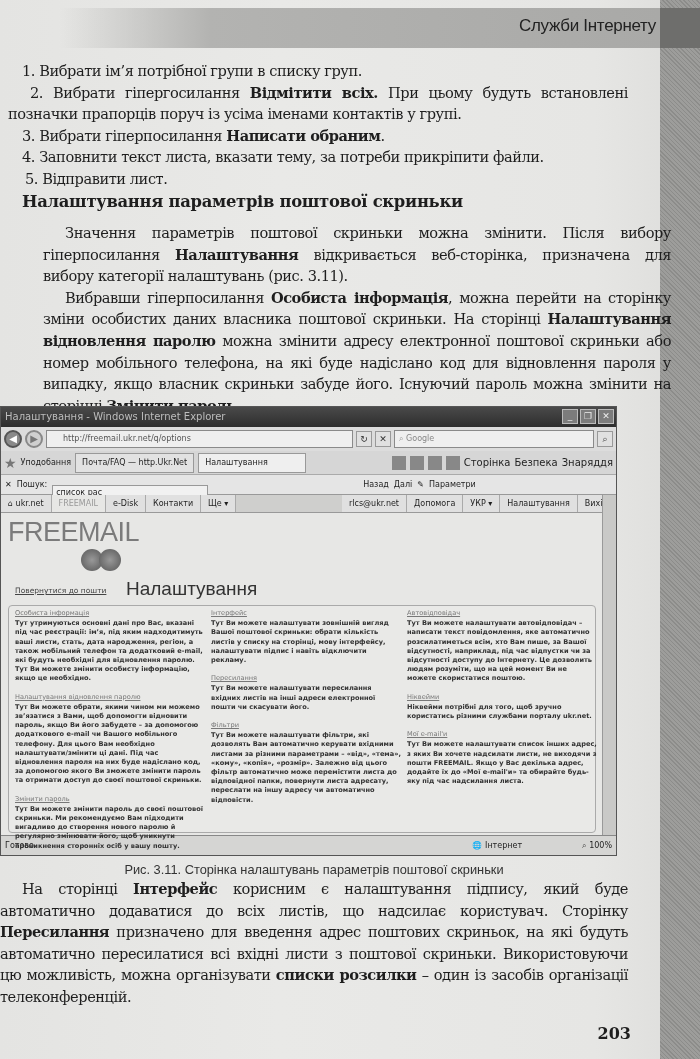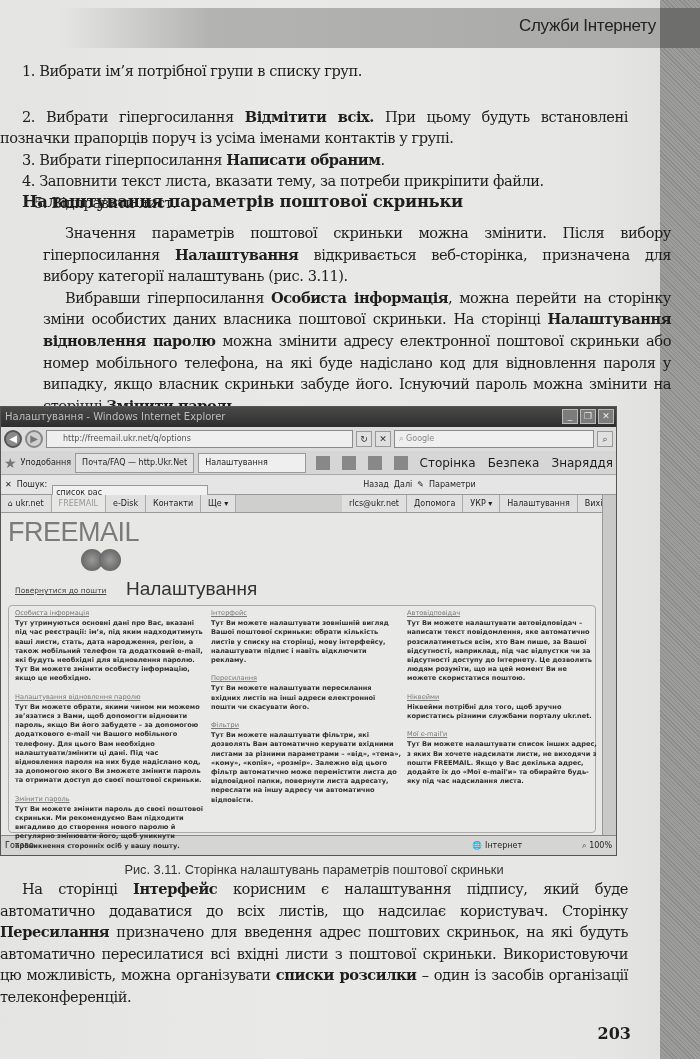--- a/index.html
+++ b/index.html
@@ -59,21 +59,21 @@
   .addrrow { height: 24px; display: flex; align-items: center; padding: 0 3px; gap: 3px; background: #dcdcdc; }
   .navbtn { width: 18px; height: 18px; border-radius: 50%; background: #8a8a8a; border: 2px solid #555; font-size: 10px; color: #fff; text-align: center; line-height: 14px; }
   .navbtn.fwd { background: #cfcfcf; border-color: #888; color: #777; }
   .addr { flex: 1; height: 18px; border: 1px solid #8a8a8a; background: #efefef; font-size: 8px; line-height: 16px; padding-left: 16px; color: #555; }
   .tinybtn { width: 16px; height: 16px; border: 1px solid #999; background: #e0e0e0; font-size: 9px; text-align: center; line-height: 14px; color: #333; }
   .search { width: 200px; height: 18px; border: 1px solid #8a8a8a; background: #efefef; font-size: 8px; line-height: 16px; padding-left: 4px; color: #888; }
   .favrow { height: 24px; display: flex; align-items: center; padding: 0 3px; gap: 4px; font-size: 8px; background: #d6d6d6; border-bottom: 1px solid #aaa; }
   .star { color: #777; font-size: 14px; }
   .tab { height: 20px; border: 1px solid #999; background: #e2e2e2; padding: 0 6px; line-height: 18px; font-size: 8px; }
   .tab.active { background: #efefef; width: 108px; }
-  .tools { margin-left: auto; display: flex; gap: 12px; align-items: center; font-size: 12px; }
+  .tools { margin-left: auto; display: flex; gap: 4px; align-items: center; font-size: 10px; }
   .icon-sq { width: 14px; height: 14px; background: #888; display: inline-block; }
   .findrow { height: 20px; display: flex; align-items: center; gap: 5px; padding: 0 4px; font-size: 8px; background: #e5e5e5; border-bottom: 1px solid #999; }
   .findbox { width: 156px; height: 15px; border: 1px solid #999; background: #f1f1f1; line-height: 13px; padding-left: 3px; margin-top: 16px; }
   .content { position: relative; height: 340px; background: #e7e7e5; }
   .sitenav { height: 18px; background: #cfcfcd; display: flex; font-size: 8px; border-bottom: 1px solid #999; }
   .sitenav .it { padding: 0 7px; line-height: 17px; border-right: 1px solid #aaa; background: #e0e0e0; }
   .sitenav .it.sel { background: #e7e7e5; color: #999; }
   .sitenav .right { margin-left: auto; display: flex; }
   .logo { position: absolute; left: 7px; top: 22px; font-family: "Liberation Sans", sans-serif; font-size: 27px; color: #7b7b7b; letter-spacing: -0.5px; }
   .coins { position: absolute; left: 80px; top: 52px; width: 42px; height: 28px; }
@@ -98,24 +98,24 @@
 <body>
 
 <div class="page">
   <div class="header-band"></div>
   <div class="edge-strip"></div>
   <div class="header-band-dark"></div>
   <div class="running-head">Служби Інтернету</div>
 
   <div class="text-block" style="top:60px;" id="steps">
       <p class="ol-item" style="text-indent: 22px; padding-left: 0px;"><span>1. </span><span>Вибрати ім’я потрібної групи в списку груп.</span></p>
-      <p class="ol-item" style="text-indent: 22px; padding-left: 0px; margin-top: 24px;"><span>2. </span><span>Вибрати гіпергосилання </span><b>Відмітити всіх.</b><span> При цьому будуть встановлені позначки прапорців поруч із усіма іменами контактів у групі.</span></p>
+      <p class="ol-item" style="text-indent: 22px; padding-left: 8px;"><span>2. </span><span>Вибрати гіпергосилання </span><b>Відмітити всіх.</b><span> При цьому будуть встановлені позначки прапорців поруч із усіма іменами контактів у групі.</span></p>
       <p class="ol-item" style="text-indent: 22px; padding-left: 0px;"><span>3. </span><span>Вибрати гіперпосилання </span><b>Написати обраним</b><span>.</span></p>
       <p class="ol-item" style="text-indent: 22px; padding-left: 0px;"><span>4. </span><span>Заповнити текст листа, вказати тему, за потреби прикріпити файли.</span></p>
-      <p class="ol-item" style="text-indent: 22px; padding-left: 12px;"><span>5. </span><span>Відправити лист.</span></p>
+      <p class="ol-item" style="text-indent: 22px; padding-left: 3px;"><span>5. </span><span>Відправити лист.</span></p>
     </div>
 
   <div class="section-title">Налаштування параметрів поштової скриньки</div>
 
   <div class="text-block" style="top:222px;margin-left:43px;">
     <p><span>Значення параметрів поштової скриньки можна змінити. Після вибору гіперпосилання </span><b>Налаштування</b><span> відкривається веб-сторінка, призначена для вибору категорії налаштувань (рис. 3.11).</span></p>
     <p><span>Вибравши гіперпосилання </span><b>Особиста інформація</b><span>, можна перейти на сторінку зміни особистих даних власника поштової скриньки. На сторінці </span><b>Налаштування відновлення паролю</b><span> можна змінити адресу електронної поштової скриньки або номер мобільного телефона, на які буде надіслано код для відновлення пароля у випадку, якщо власник скриньки забуде його. Існуючий пароль можна змінити на сторінці </span><b>Змінити пароль.</b></p>
   </div>
 
   <div class="figure">

